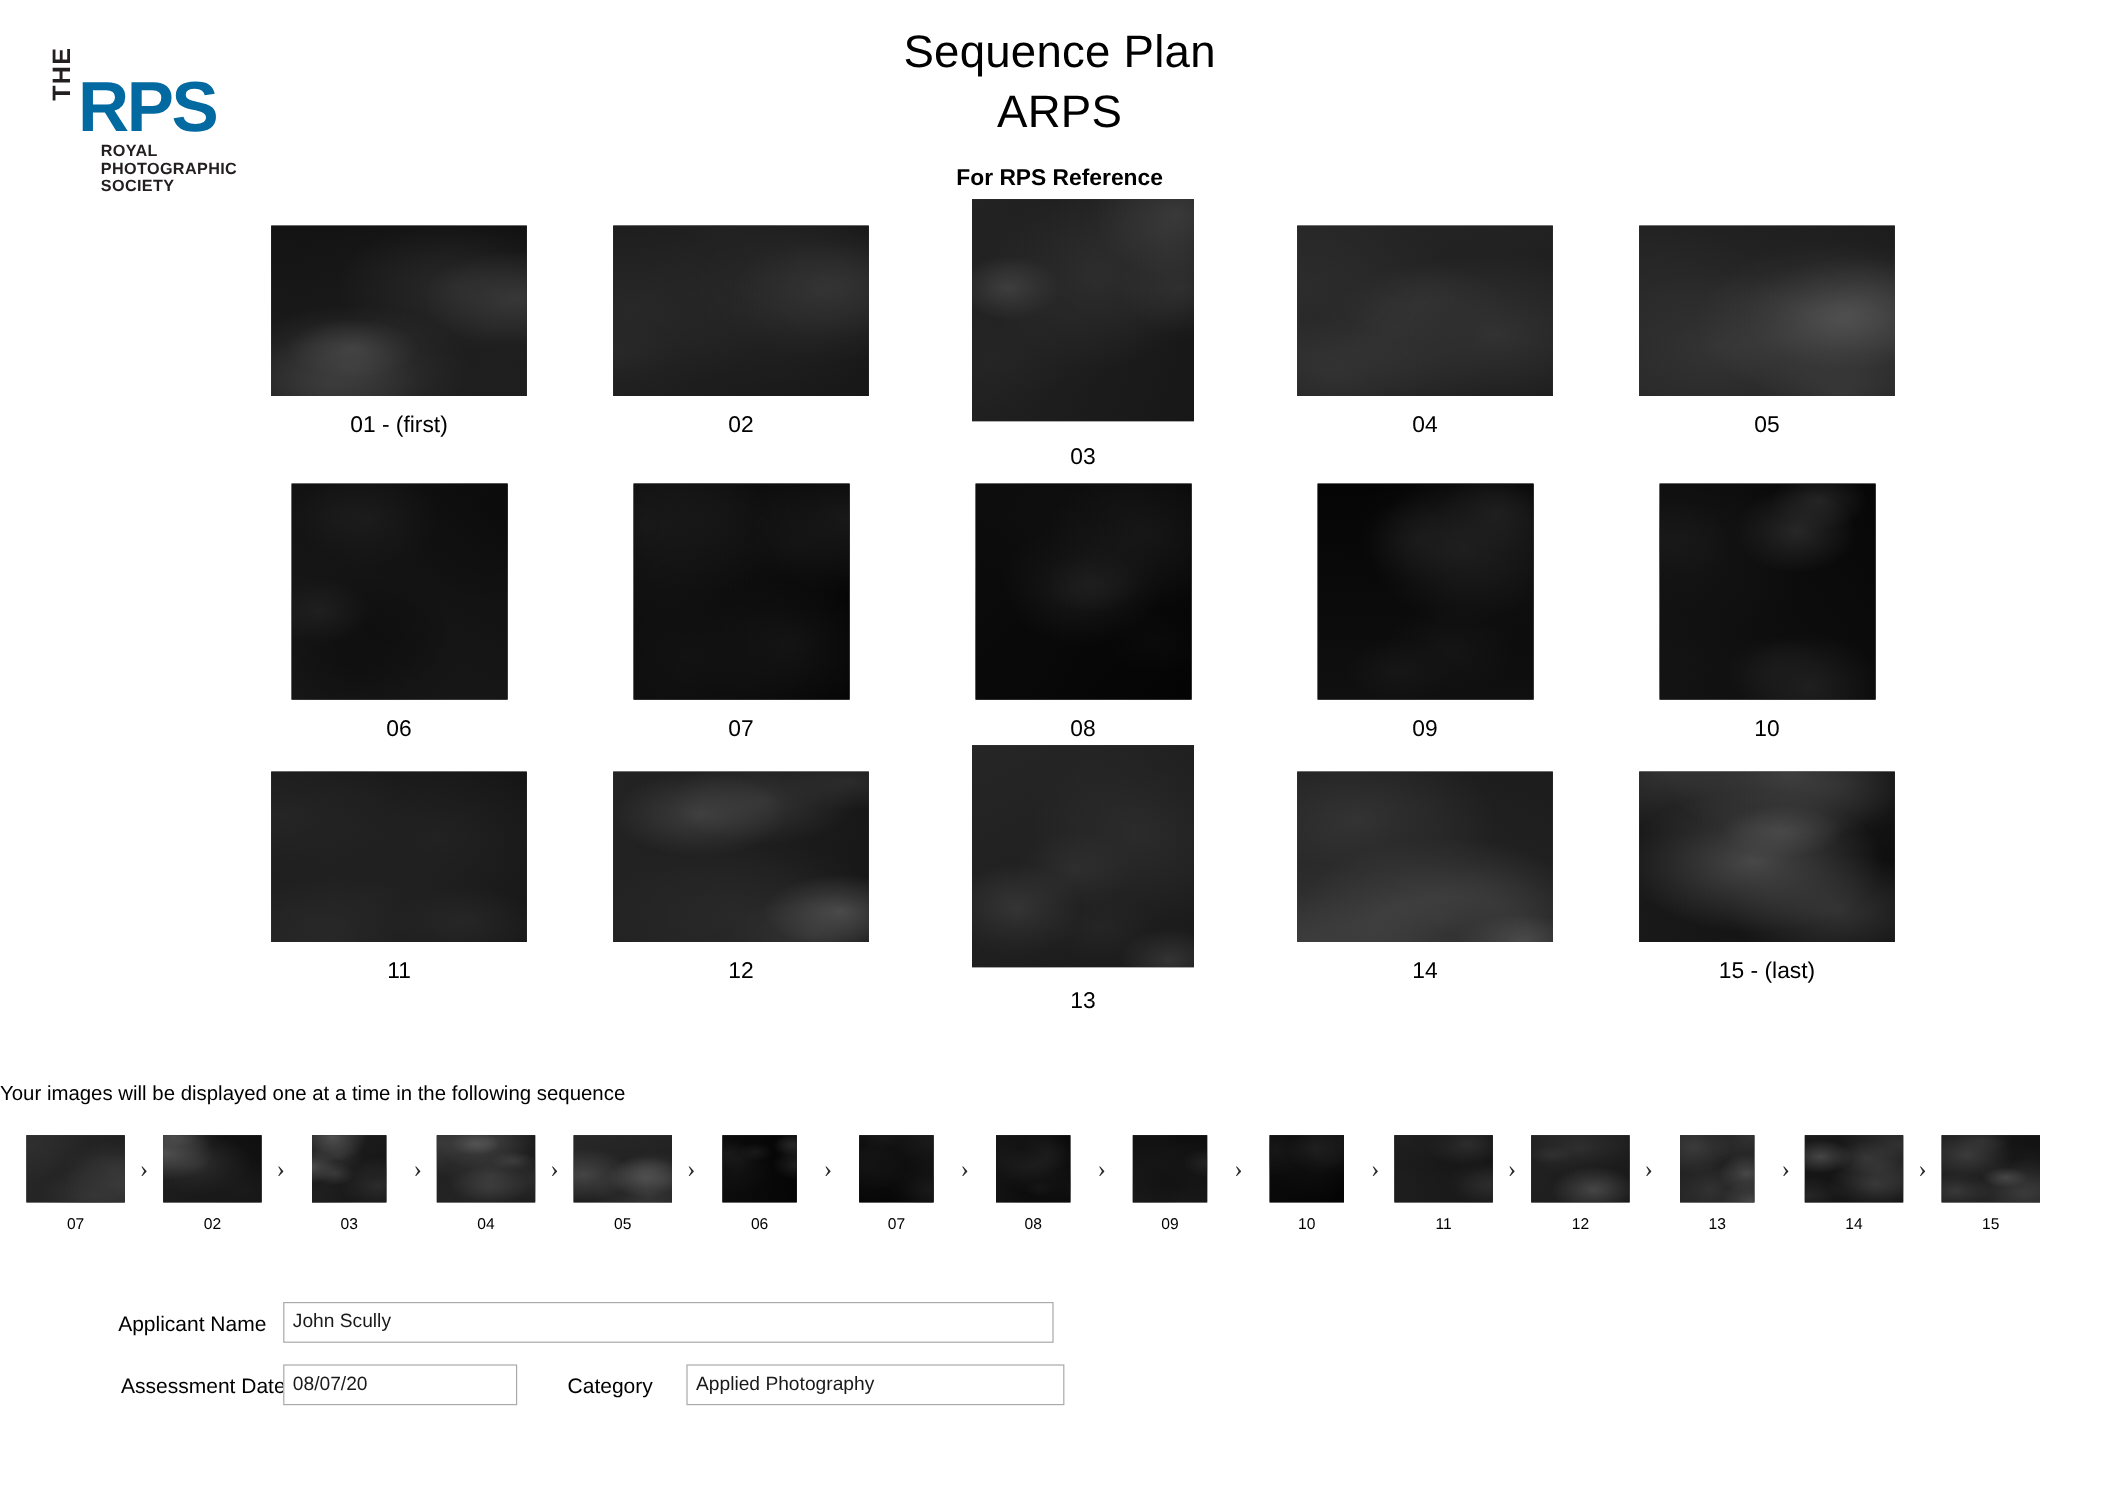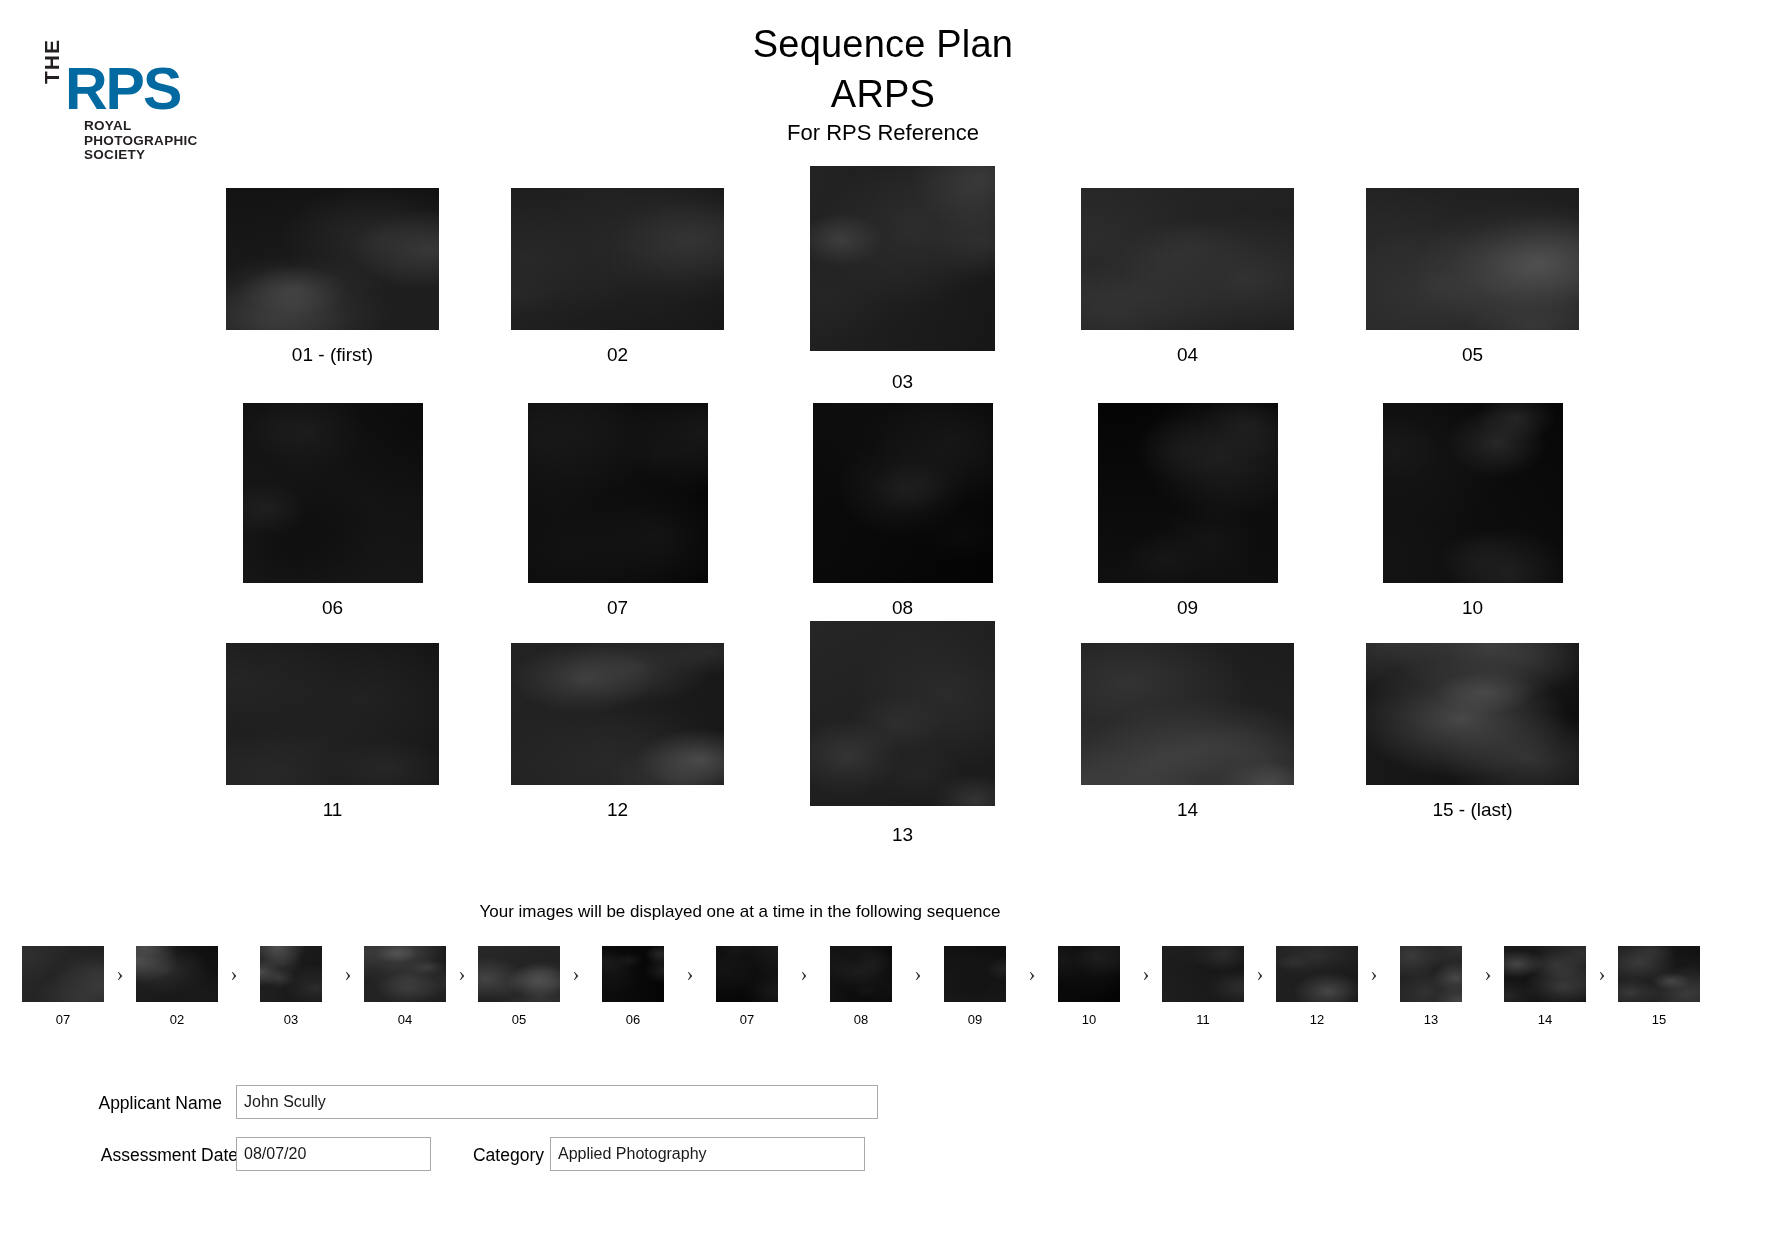--- a/index.html
+++ b/index.html
@@ -65,24 +65,24 @@
     font-weight: normal;
     letter-spacing: 0.2px;
   }
   #title-line2 {
     font-size: 38px;
     line-height: 52px;
     font-weight: normal;
     letter-spacing: 0.2px;
   }
   #title-sub {
-    font-size: 22px;
+    font-size: 19px;
     line-height: 26px;
-    font-weight: normal;
-    margin-top: 2px;
+    font-weight: bold;
+    margin-top: 18px;
   }
 
   
   #grid {
     position: absolute;
     left: 0; top: 188px;
     width: 1766px;
   }
   .grid-row {
     position: relative;
@@ -121,21 +121,21 @@
     margin-top: 14px;
     white-space: nowrap;
   }
   .cell.tallcell .caption { margin-top: 18px; }
 
   
   #seq-note {
     position: absolute;
     left: 0; top: 902px;
     width: 1480px;
-    text-align: center;
+    text-align: left;
     font-size: 17px;
   }
   #strip {
     position: absolute;
     left: 22px; top: 946px;
     width: 1730px;
     height: 86px;
     display: flex;
     align-items: flex-start;
   }
@@ -190,21 +190,21 @@
     padding: 0 7px;
     color: #1a1a1a;
     white-space: nowrap;
     overflow: hidden;
   }
   #lbl-name  { left: 62px;  width: 160px; }
   #in-name   { left: 236px; width: 642px; }
   #lbl-date  { left: 66px;  width: 172px; }
   #in-date   { left: 236px; width: 195px; }
   #lbl-cat   { left: 452px; width: 92px; }
-  #in-cat    { left: 550px; width: 315px; }
+  #in-cat    { left: 572px; width: 315px; }
 </style>
 </head>
 <body>
 
 <div id="logo">
   <div class="the">THE</div>
   <div class="rps">RPS</div>
   <div class="sub">
     <div>ROYAL</div>
     <div>PHOTOGRAPHIC</div>

